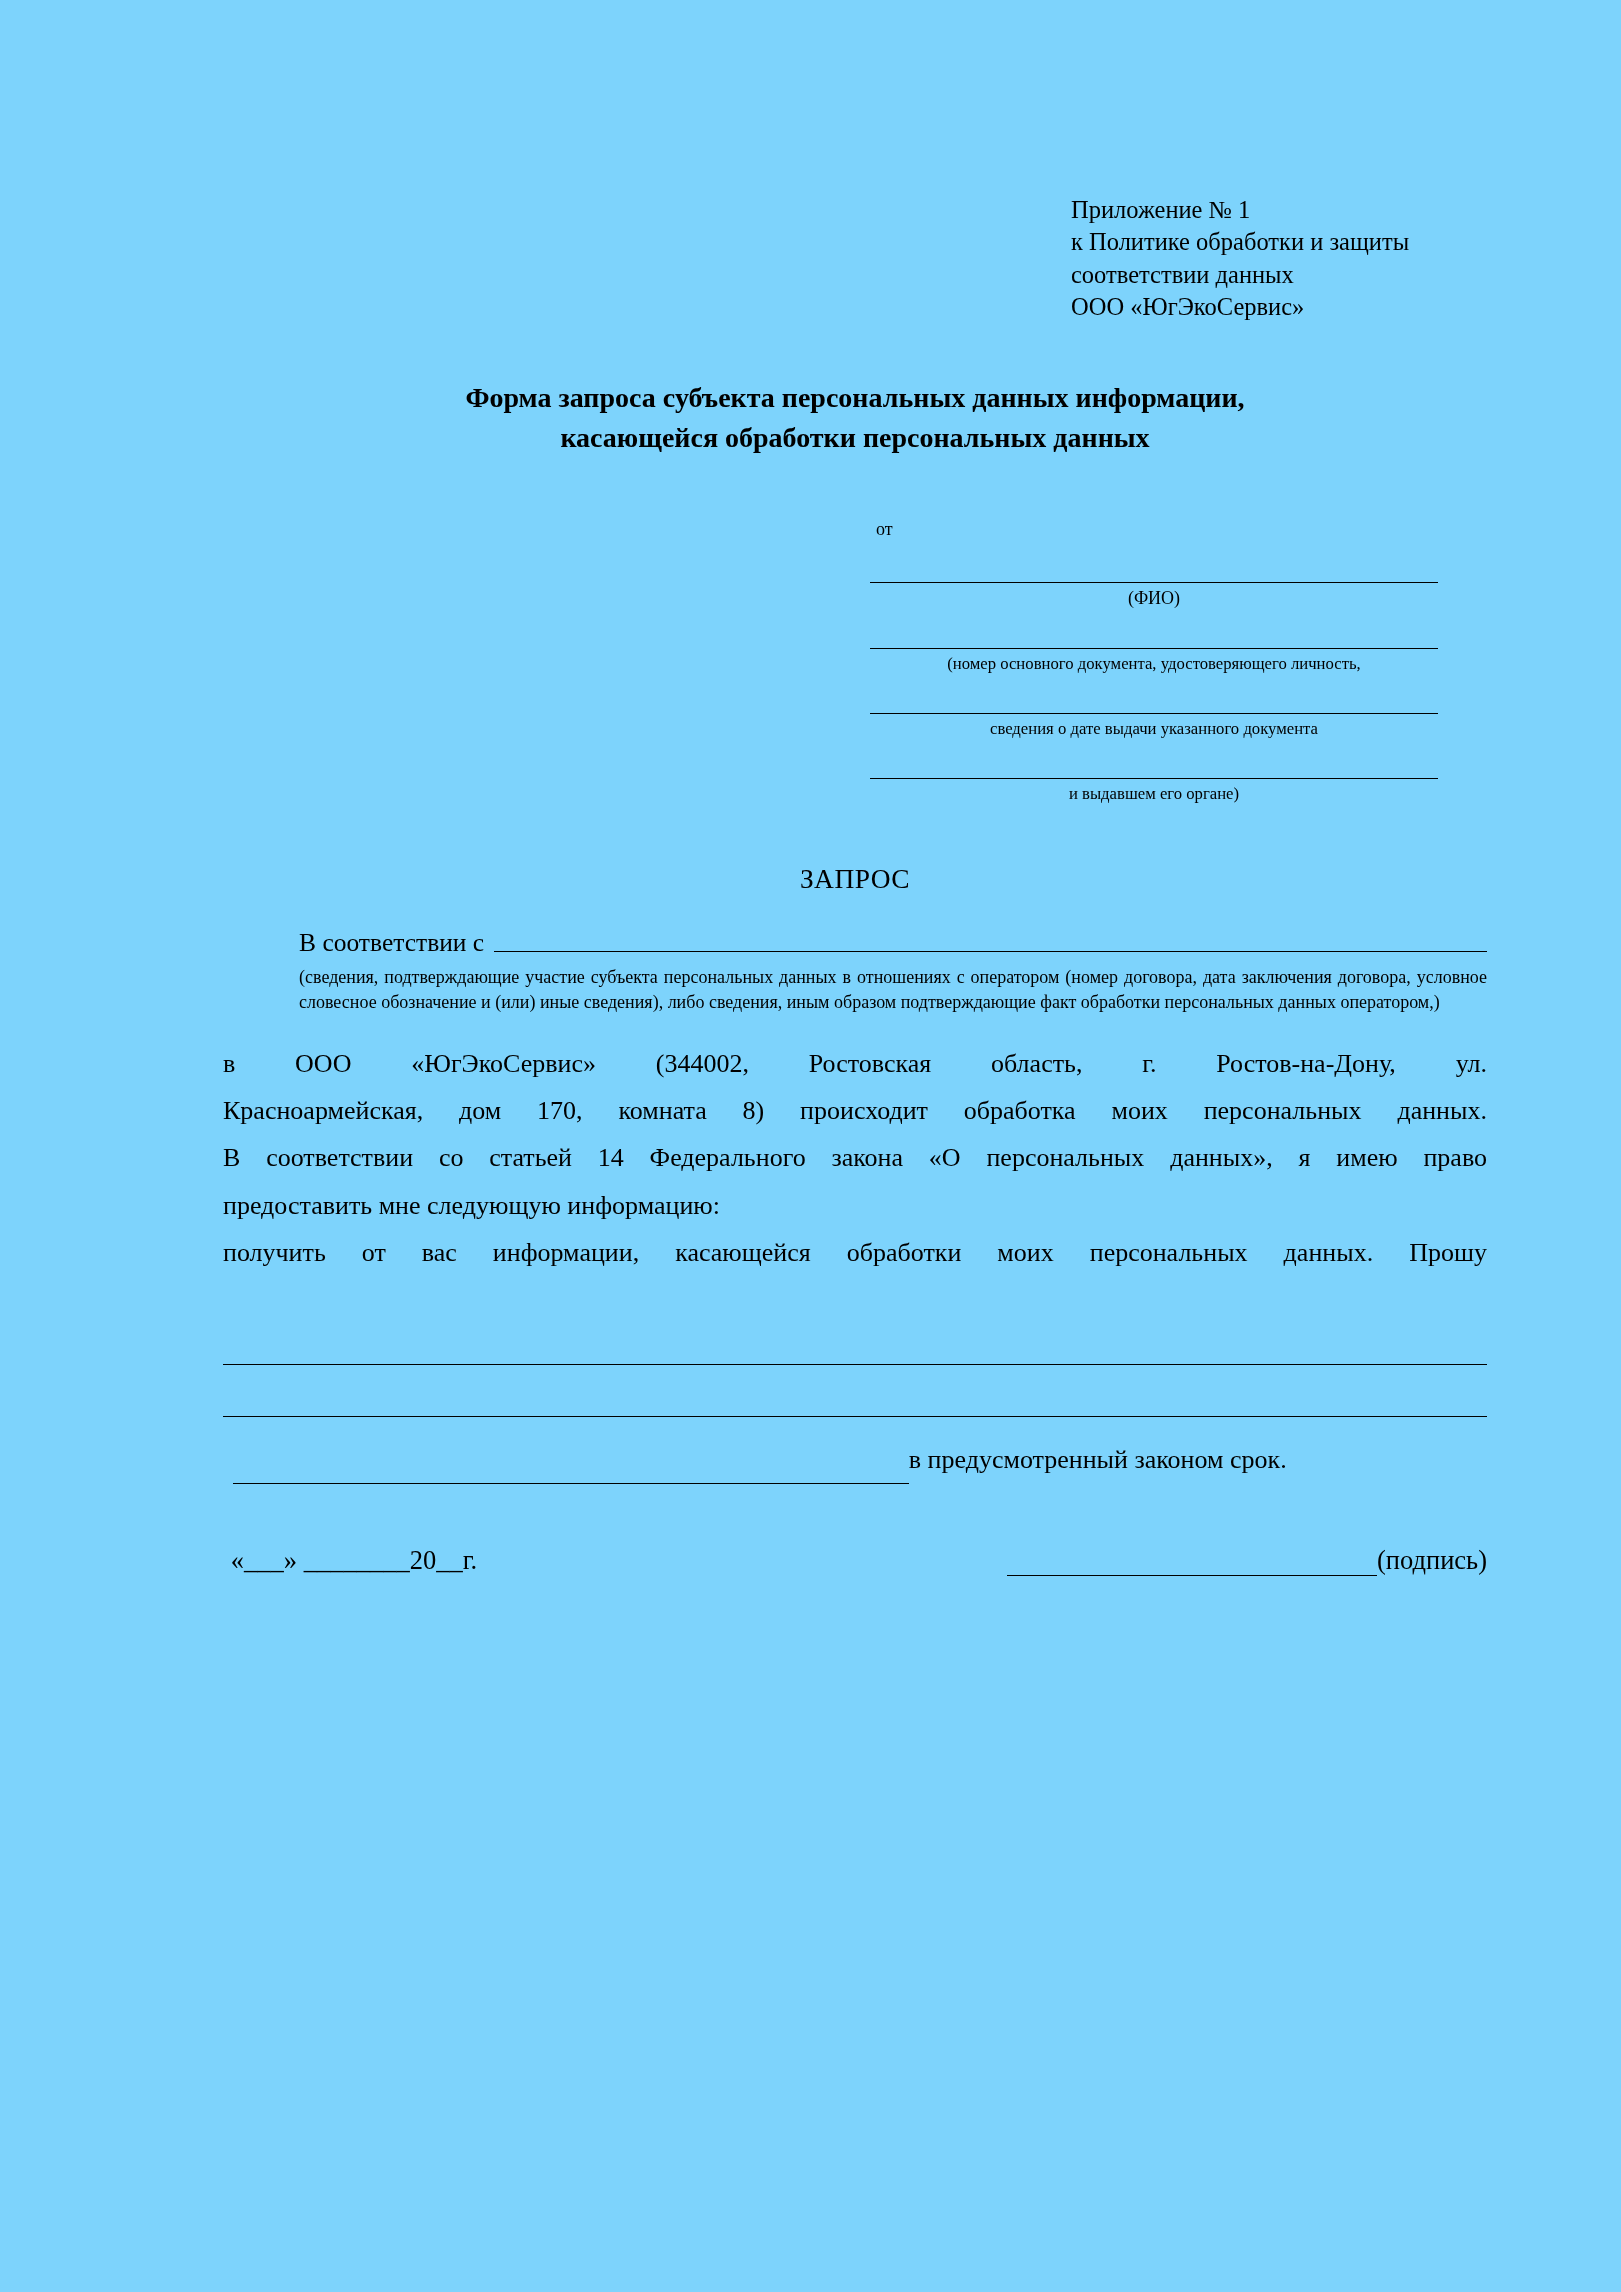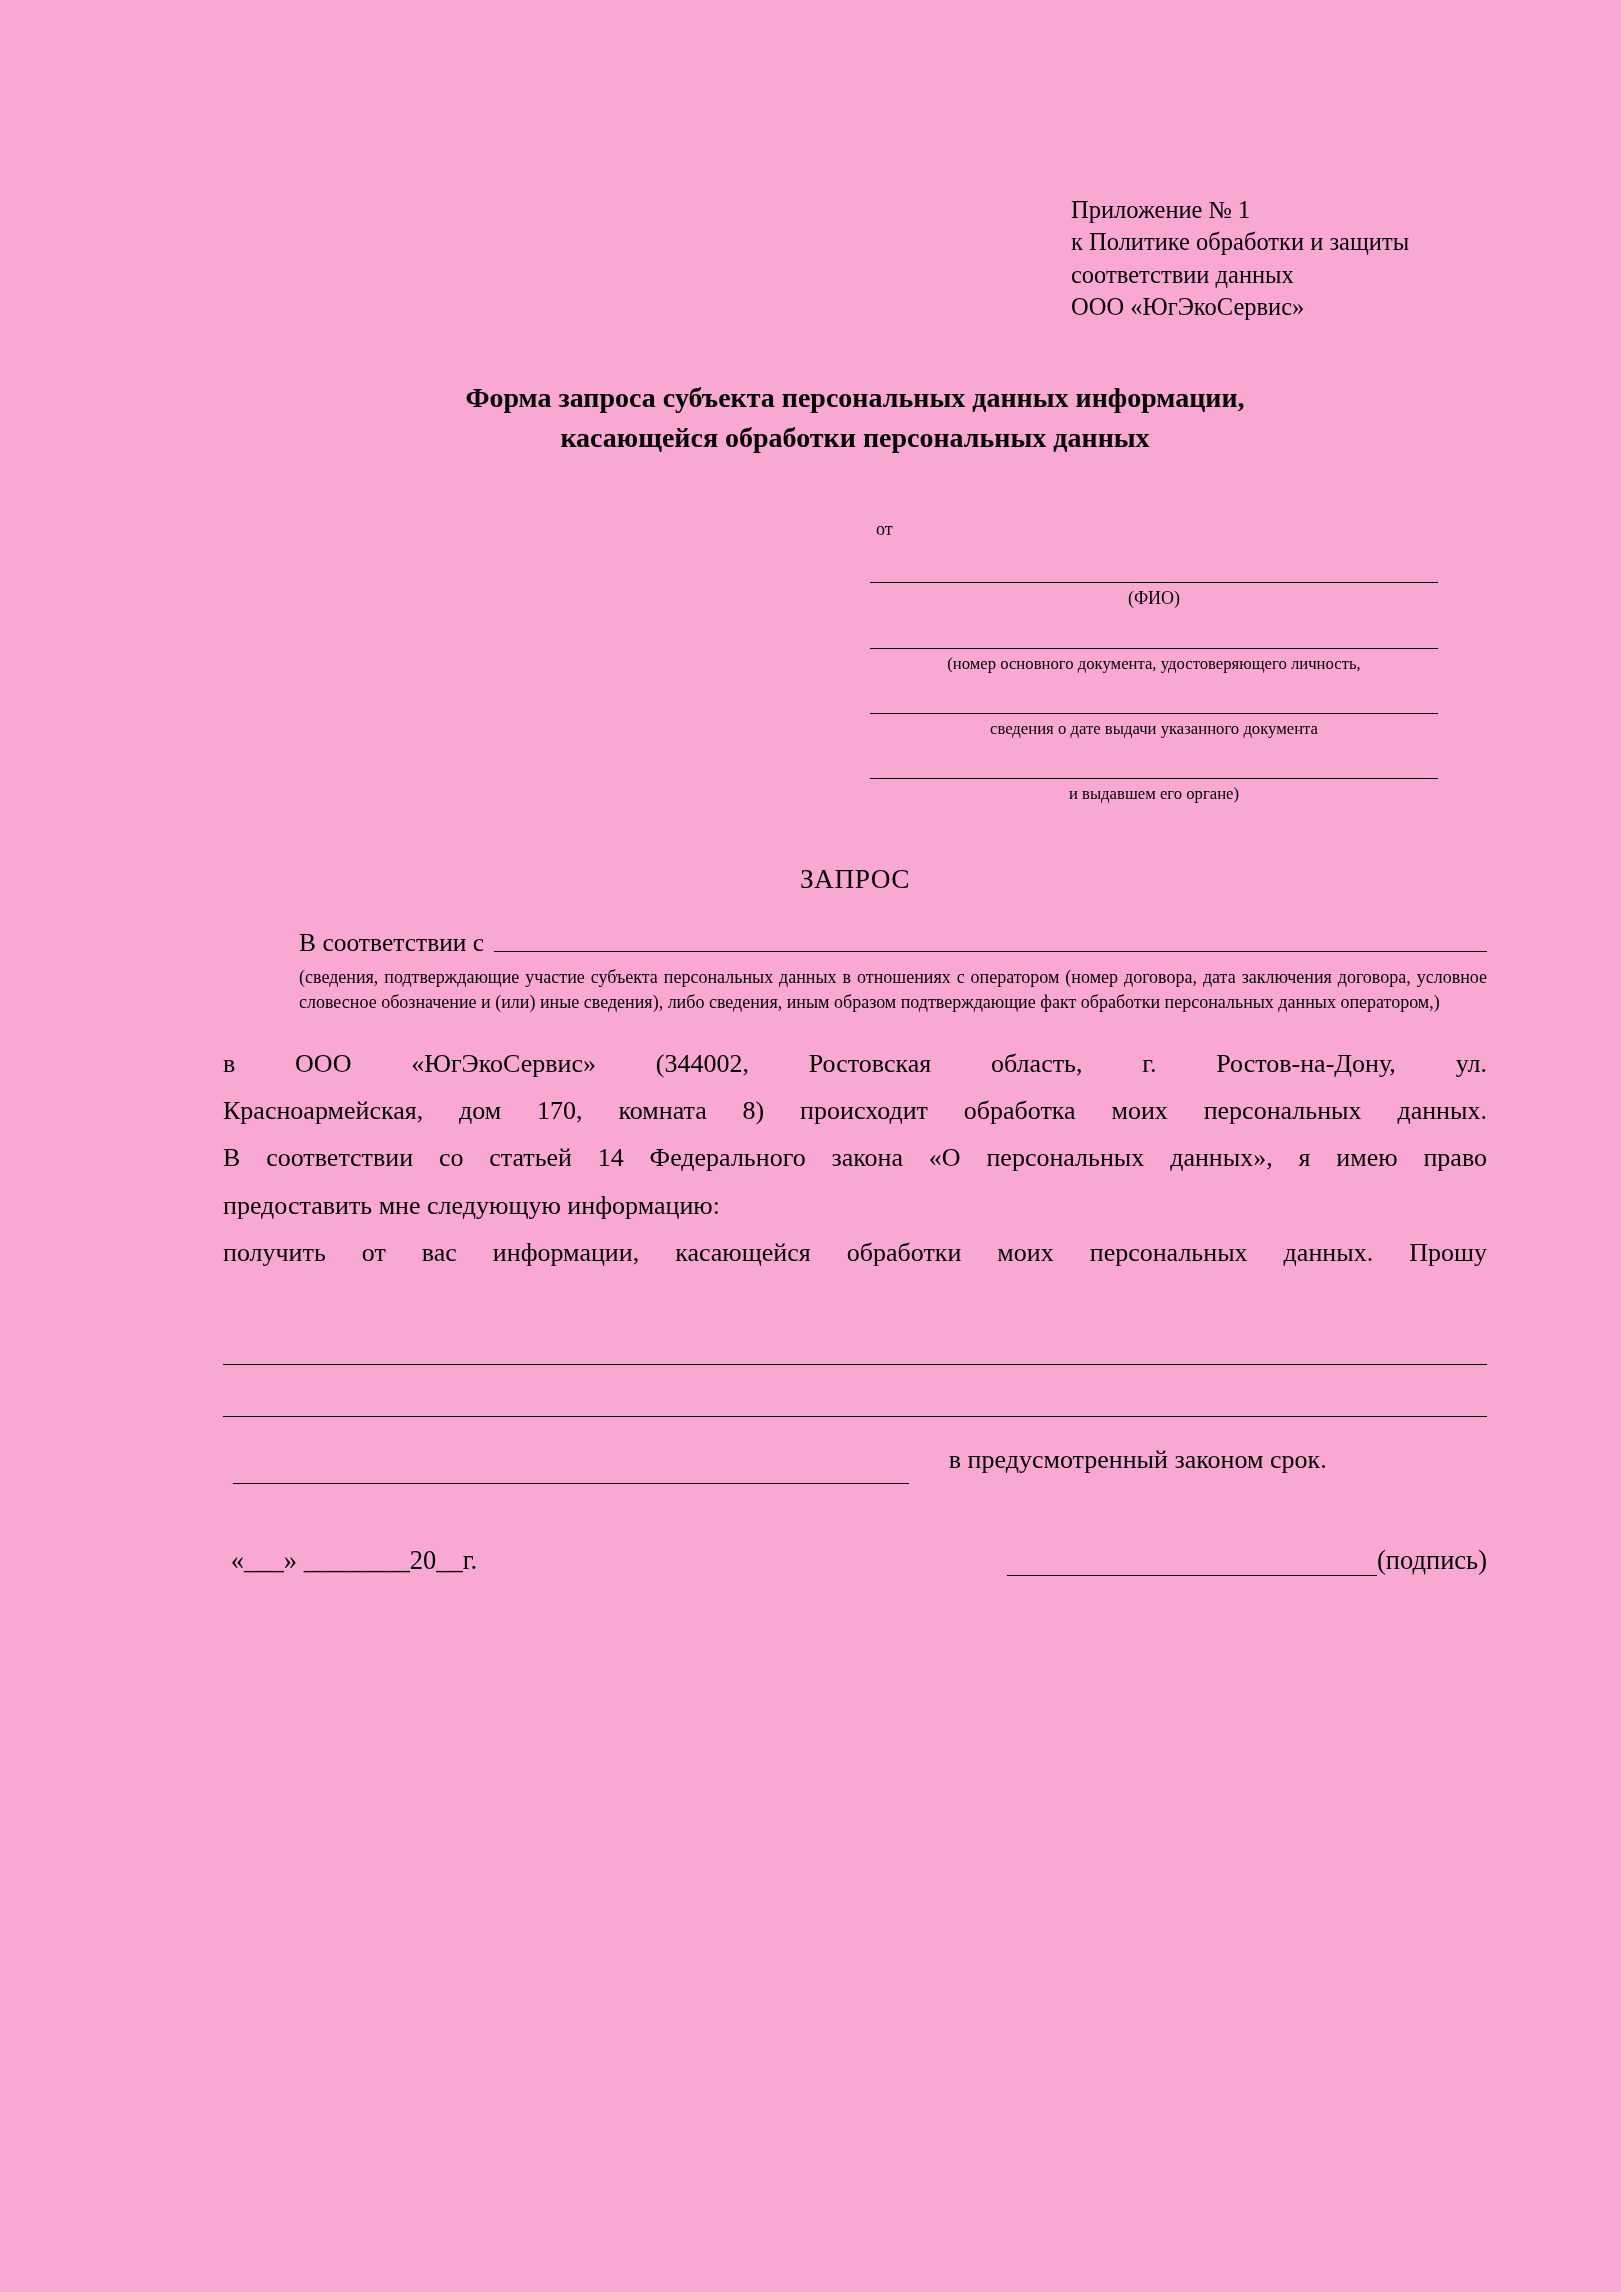--- a/index.html
+++ b/index.html
@@ -8,21 +8,21 @@
     background: #ffffff;
   }
   body {
     font-family: "Liberation Serif", "DejaVu Serif", serif;
     color: #000000;
   }
   .page {
     width: 1621px;
     height: 2293px;
     position: relative;
-    background: #f9a8d4;
+    background: #7dd3fc;
     box-sizing: border-box;
     padding: 0;
     overflow: hidden;
   }
   .content {
     position: absolute;
     left: 223px;
     top: 194px;
     width: 1264px;
   }
@@ -152,21 +152,20 @@
     display: block;
     text-align: justify;
     text-align-last: justify;
     padding-left: 76px;
     white-space: nowrap;
   }
   .reply .l2 {
     display: flex;
     align-items: flex-end;
     margin-top: 9.8px;
-    gap: 40px;
   }
   .reply .l2 .rule {
     border-bottom: 1.6px solid #000;
     width: 676px;
     height: 27.4px;
     margin-left: 9.8px;
   }
   .reply .l2 .tail {
     white-space: nowrap;
     padding-bottom: 0px;

